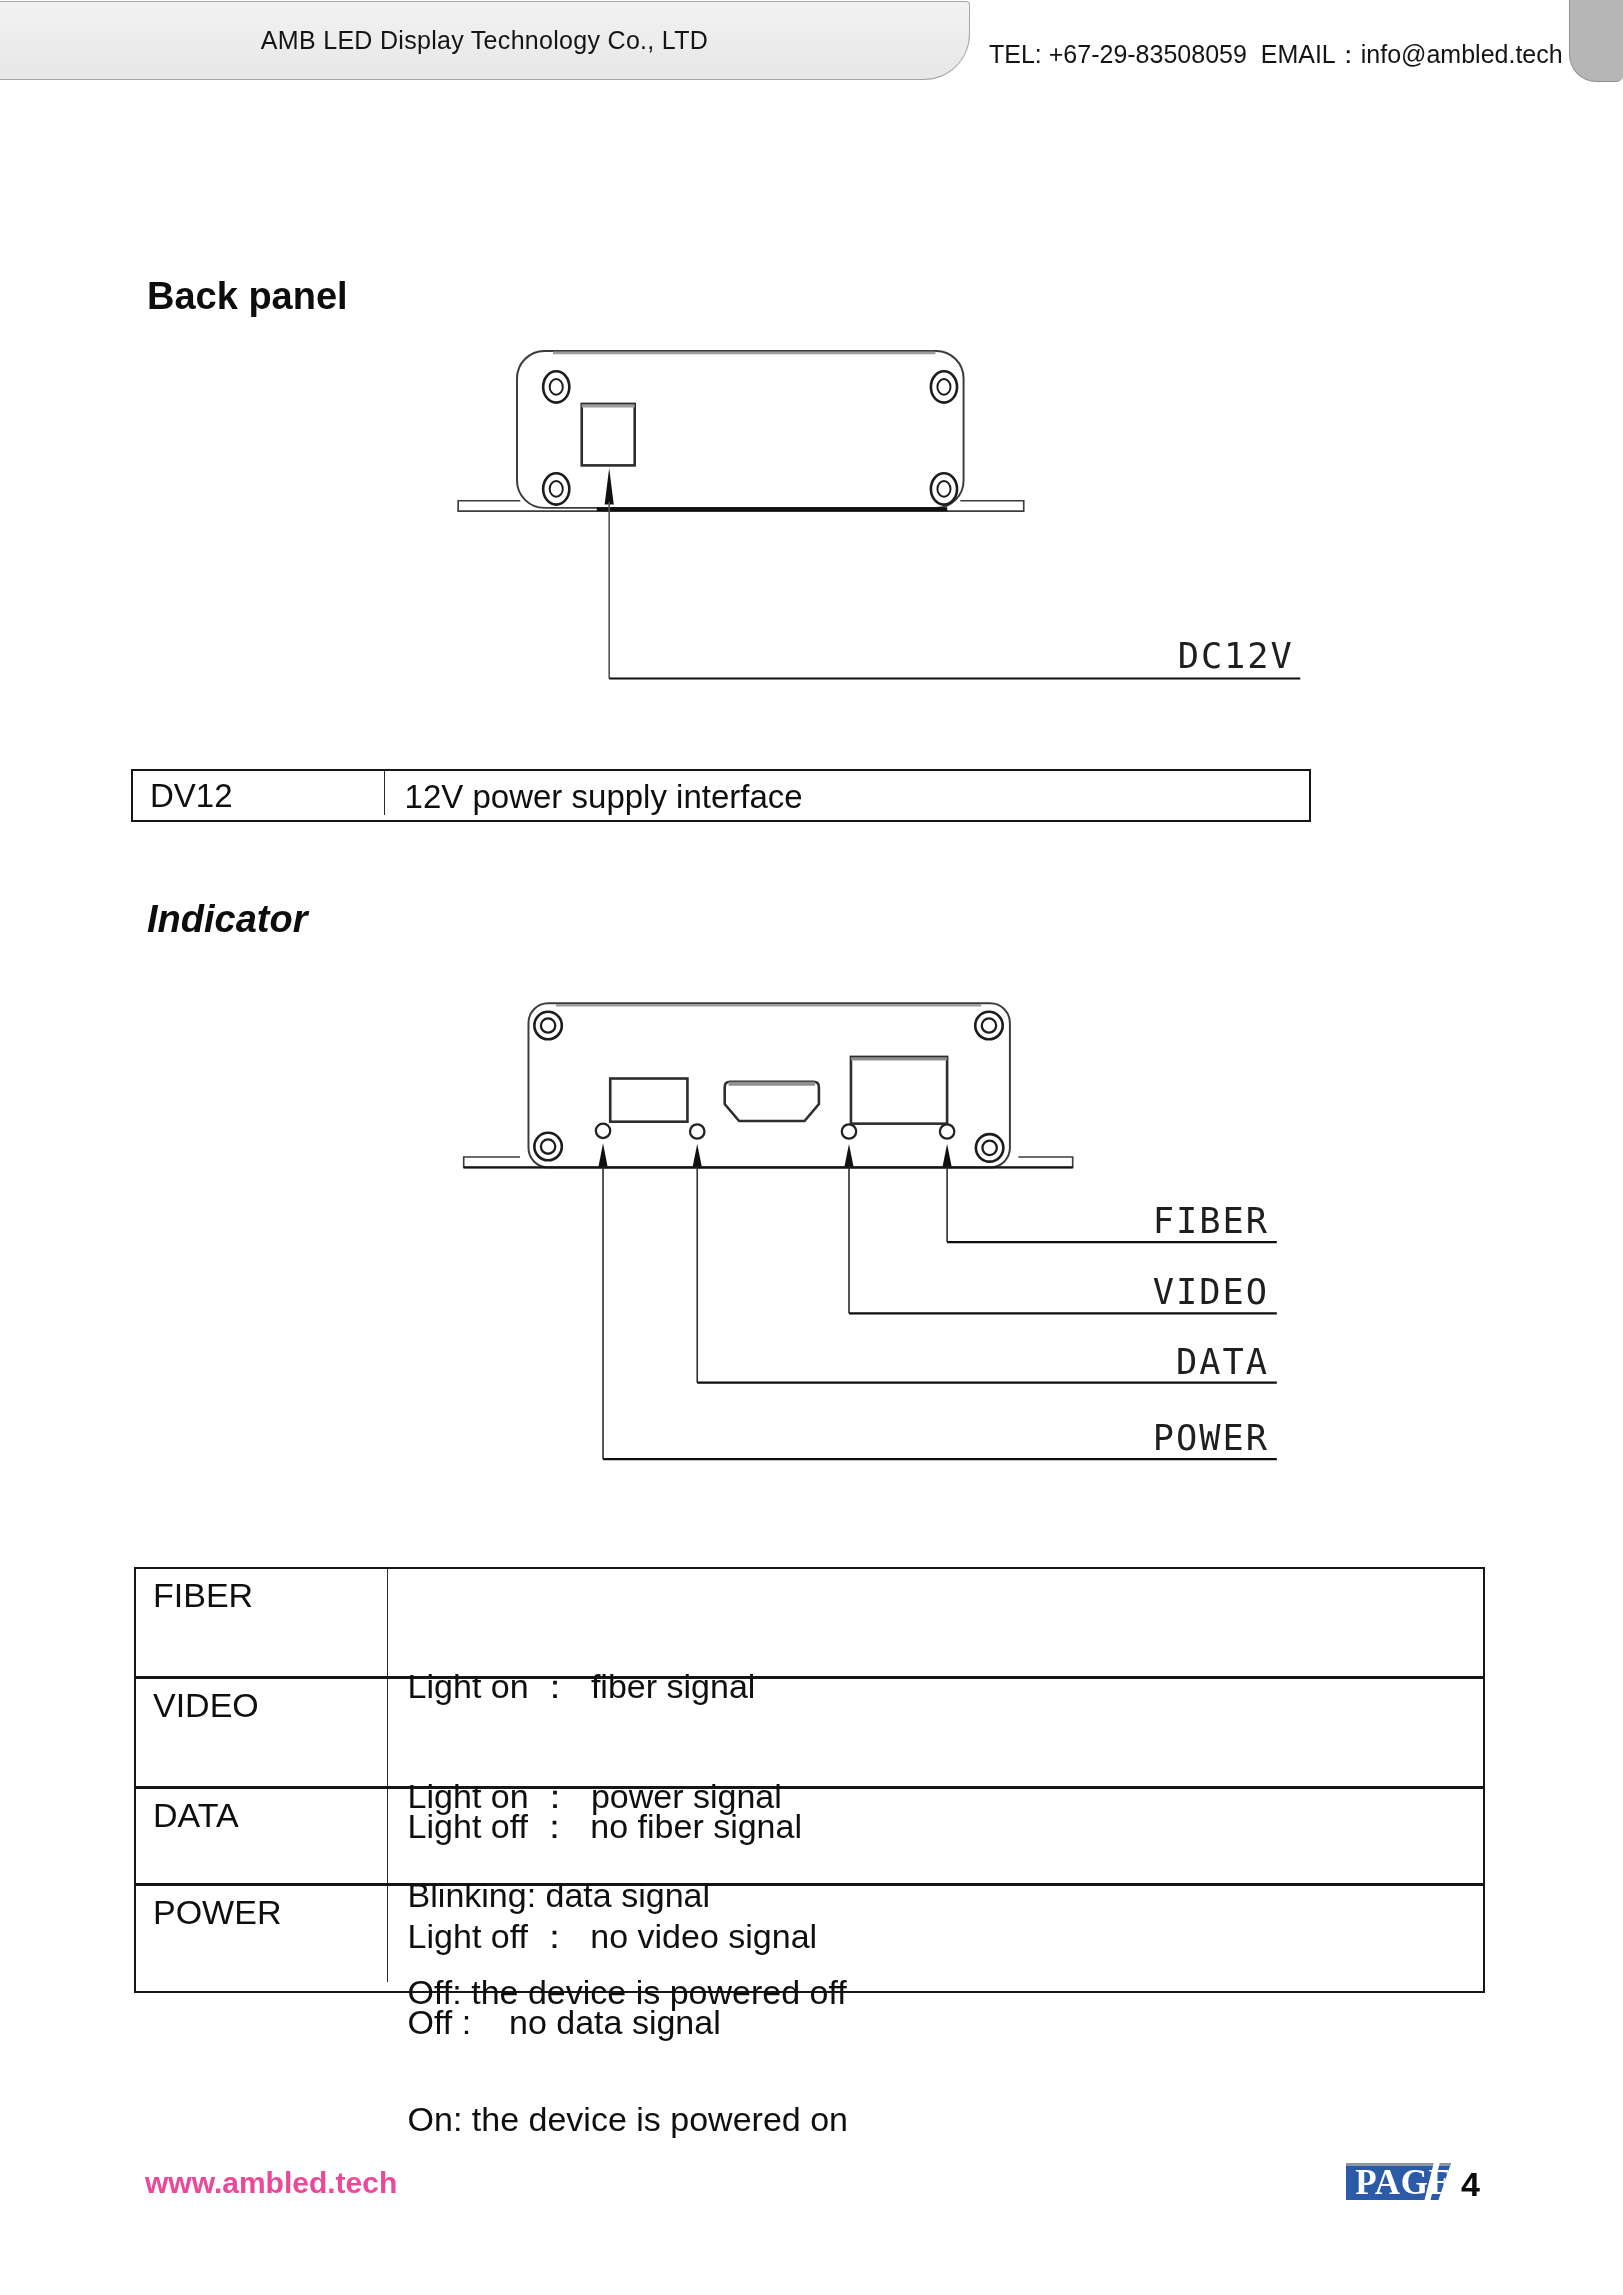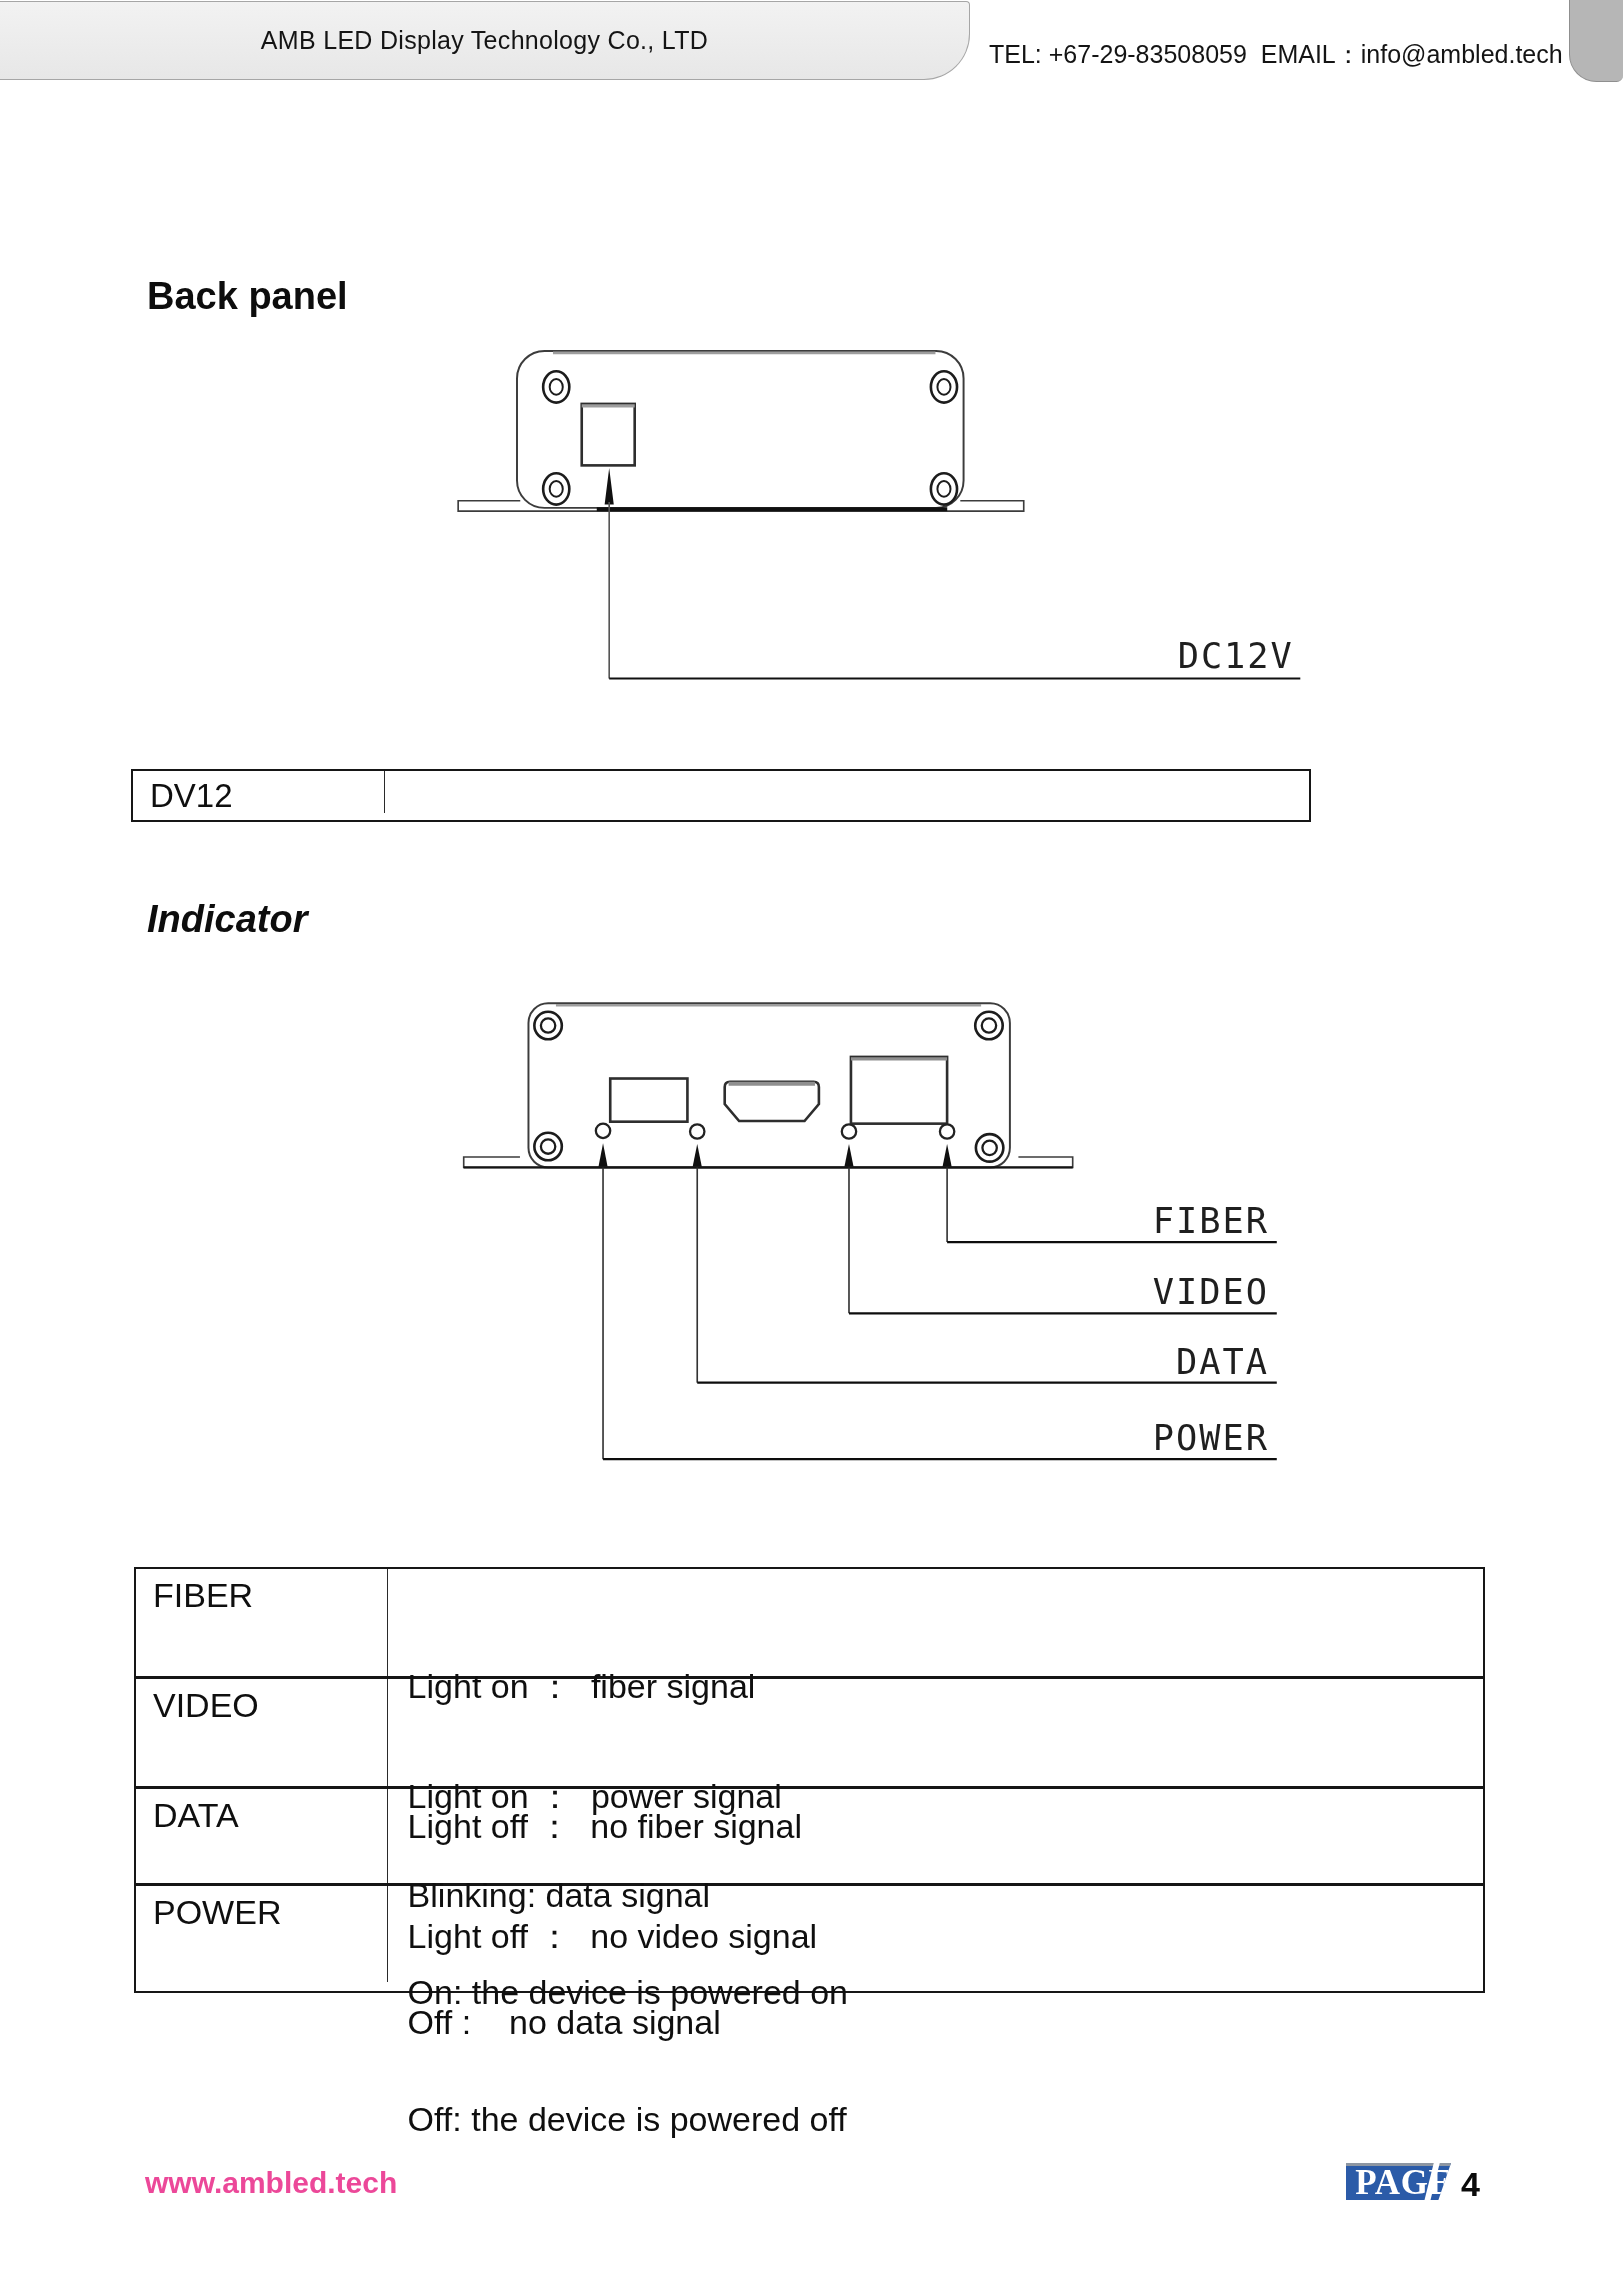--- a/index.html
+++ b/index.html
@@ -140,20 +140,21 @@
 
     <polygon points="931,716 924,772 938,772" fill="#101010"></polygon>
     <line x1="931" y1="768" x2="931" y2="1038" stroke="#555555" stroke-width="2.5"></line>
     <line x1="931" y1="1038" x2="1988" y2="1038" stroke="#101010" stroke-width="3"></line>
     <text x="1978" y="1022" text-anchor="end" class="cad-label" font-size="50">DC12V</text>
   </svg>
 
   <div id="dv12-table" class="doc-table">
     <div class="t-row">
       <div class="t-col-name">DV12</div>
+      <div class="t-col-desc"><p>12V power supply interface</p></div>
     </div>
   </div>
 
   <div id="indicator-title" class="section-title">Indicator</div>
 
   <svg id="indicator-diagram" width="916" height="556" viewBox="650 1450 1400 850">
 
     <rect x="808" y="1533" width="736" height="251" rx="30" fill="#ffffff" stroke="#3c3c3c" stroke-width="3"></rect>
     <line x1="850" y1="1536" x2="1500" y2="1536" stroke="#9d9d9d" stroke-width="4"></line>
 
@@ -228,22 +229,22 @@
     <div class="t-row divided" style="height:97px;">
       <div class="t-col-name">DATA</div>
       <div class="t-col-desc lh-short">
         <p>Blinking: data signal</p>
         <p>Off :    no data signal</p>
       </div>
     </div>
     <div class="t-row" style="height:96px;">
       <div class="t-col-name">POWER</div>
       <div class="t-col-desc lh-short">
+        <p>Off: the device is powered off</p>
         <p>On: the device is powered on</p>
-        <p>Off: the device is powered off</p>
       </div>
     </div>
   </div>
 
   <div id="footer-website">www.ambled.tech</div>
   <div id="page-badge">
     <span id="page-badge-label">PAGE</span>
     <span class="slash"></span>
   </div>
   <div id="page-number">4</div>

